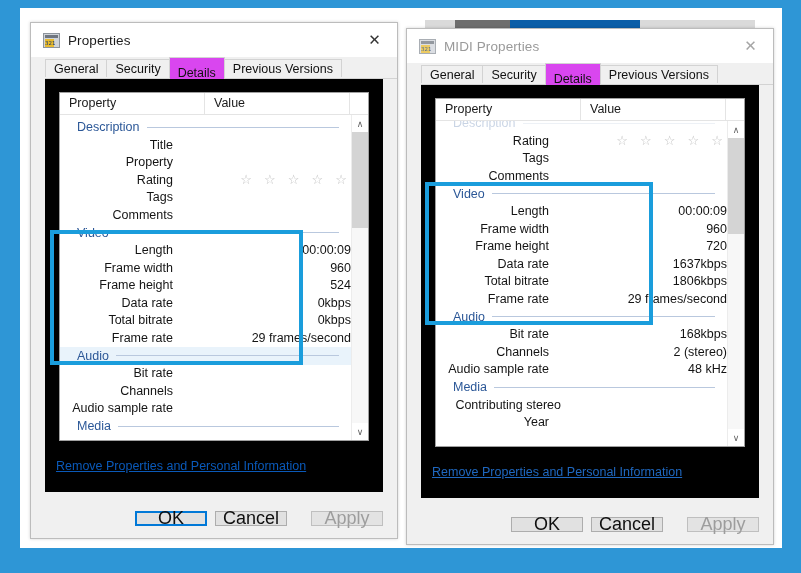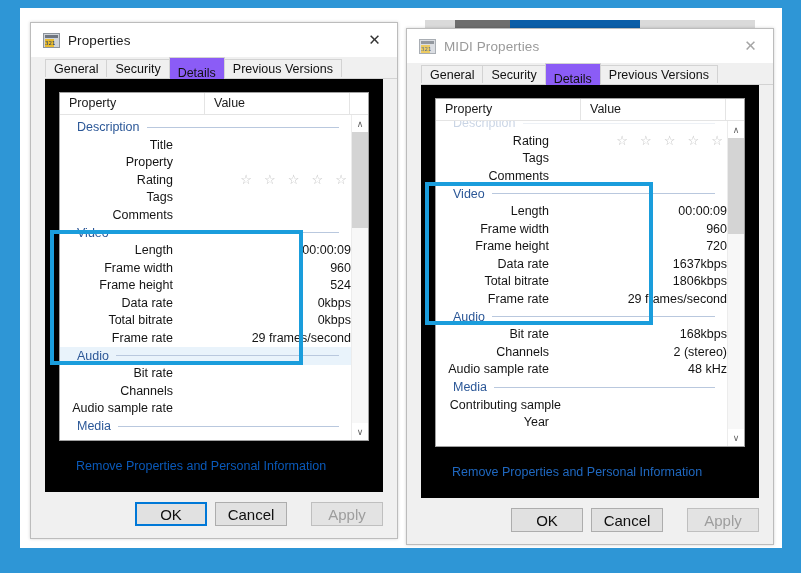--- a/index.html
+++ b/index.html
@@ -45,21 +45,21 @@
 
   
   .tabstrip{
     position:relative;height:22px;margin:0 0 0 14px;display:flex;align-items:center;
   }
   .tab{
     border:1px solid #d3d3d3;border-bottom:none;background:#f0f0f0;
     font-size:12.5px;color:#111;padding:2px 8px 3px 8px;height:18px;
     box-sizing:border-box;line-height:15px;margin-right:-1px;position:relative;
   }
-  .tab.active{background:#8b5cf6;height:22px;padding-top:8px;z-index:3;border-color:#d3d3d3;}
+  .tab.active{background:#d946ef;height:22px;padding-top:8px;z-index:3;border-color:#d3d3d3;}
   .tab-underline{
     position:absolute;left:0;right:0;bottom:0;height:1px;background:#d3d3d3;
   }
 
   
   .tabbody{
     position:absolute;left:14px;right:14px;
     top:56px;bottom:46px;
     background:#000000;border:1px solid #000000;box-sizing:border-box;
   }
@@ -103,32 +103,32 @@
     border-left:1px solid #ececec;box-sizing:border-box;
   }
   .vs-arrow{
     height:17px;display:flex;align-items:center;justify-content:center;
     font-size:9px;color:#606060;font-family:"DejaVu Sans",sans-serif;background:#fff;
   }
   .vs-track{position:absolute;top:17px;bottom:17px;left:0;right:0;background:#f7f7f7;}
   .vs-thumb{position:absolute;left:0;right:0;background:#d4d4d4;}
 
   .removelink{
-    position:absolute;left:30px;bottom:18px;
-    font-size:12.5px;color:#0a59b9;white-space:nowrap;text-align:center;
+    position:absolute;left:10px;bottom:18px;
+    font-size:12.5px;color:#0a59b9;text-decoration:underline;white-space:nowrap;text-align:center;
   }
   .removelink.inactive{color:#1f68c0;}
 
   
   .btnrow{
     position:absolute;right:14px;bottom:12px;display:flex;gap:8px;
   }
   .btn{
-    width:72px;height:24px;border:1px solid #adadad;background:#e1e1e1;
-    font-size:15px;color:#0f0f0f;display:flex;align-items:center;justify-content:center;
+    width:72px;height:15px;border:1px solid #adadad;background:#e1e1e1;
+    font-size:18px;color:#0f0f0f;display:flex;align-items:center;justify-content:center;
     box-sizing:border-box;
   }
   .btn.default{border:2px solid #0078d7;background:#e1e1e1;}
   .btn.disabled{color:#9d9d9d;border-color:#bfbfbf;background:#e3e3e3;margin-left:16px;}
 
   
   .hl{
     position:absolute;border:4px solid #1a9ddc;box-sizing:border-box;
     pointer-events:none;
   }
@@ -383,21 +383,21 @@
           <div class="prow">
             <span class="pname">Audio sample rate</span>
             <span class="pval">48 kHz</span>
           </div>
 
           <div class="grouphdr">
             <span class="gl">Media</span>
             <span class="grule"></span>
           </div>
           <div class="prow">
-            <span class="pname" style="width:125px;">Contributing sample</span>
+            <span class="pname" style="width:125px;">Contributing stereo</span>
             <span class="pval"></span>
           </div>
           <div class="prow">
             <span class="pname">Year</span>
             <span class="pval"></span>
           </div>
         </div>
       </div>
 
       <div class="vscroll">

